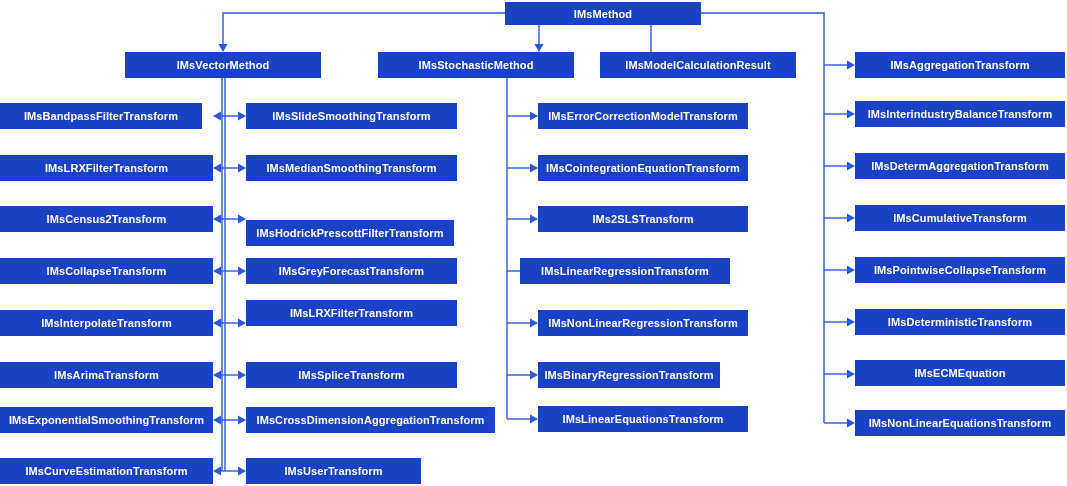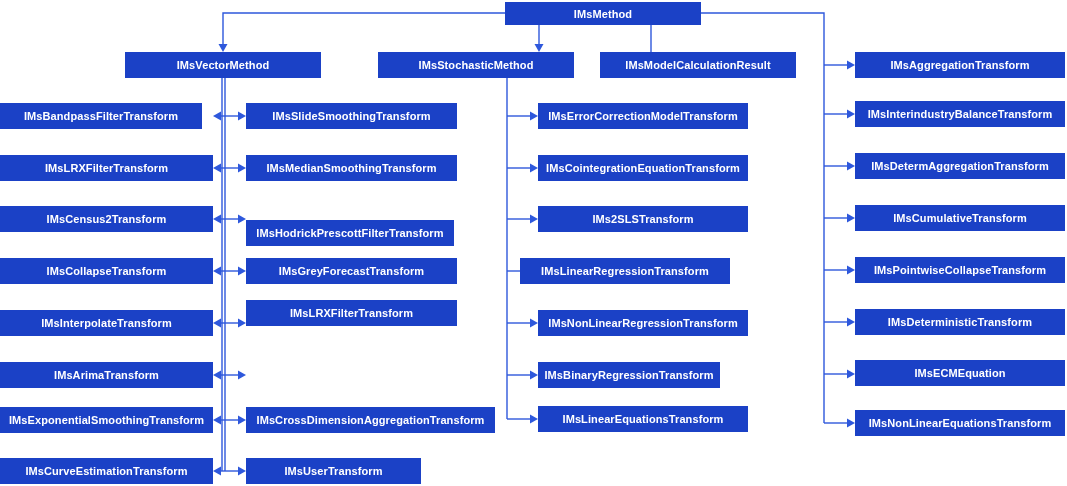--- a/index.html
+++ b/index.html
@@ -95,20 +95,21 @@
   <div class="node" style="left:0px;top:310px;width:213px">IMsInterpolateTransform</div>
   <div class="node" style="left:0px;top:362px;width:213px">IMsArimaTransform</div>
   <div class="node" style="left:0px;top:407px;width:213px">IMsExponentialSmoothingTransform</div>
   <div class="node" style="left:0px;top:458px;width:213px">IMsCurveEstimationTransform</div>
 
   <div class="node" style="left:246px;top:103px;width:211px">IMsSlideSmoothingTransform</div>
   <div class="node" style="left:246px;top:155px;width:211px">IMsMedianSmoothingTransform</div>
   <div class="node" style="left:246px;top:220px;width:208px">IMsHodrickPrescottFilterTransform</div>
   <div class="node" style="left:246px;top:258px;width:211px">IMsGreyForecastTransform</div>
   <div class="node" style="left:246px;top:300px;width:211px">IMsLRXFilterTransform</div>
+  <div class="node" style="left:246px;top:362px;width:211px">IMsSpliceTransform</div>
   <div class="node" style="left:246px;top:407px;width:249px">IMsCrossDimensionAggregationTransform</div>
   <div class="node" style="left:246px;top:458px;width:175px">IMsUserTransform</div>
 
   <div class="node" style="left:538px;top:103px;width:210px">IMsErrorCorrectionModelTransform</div>
   <div class="node" style="left:538px;top:155px;width:210px">IMsCointegrationEquationTransform</div>
   <div class="node" style="left:538px;top:206px;width:210px">IMs2SLSTransform</div>
   <div class="node" style="left:520px;top:258px;width:210px">IMsLinearRegressionTransform</div>
   <div class="node" style="left:538px;top:310px;width:210px">IMsNonLinearRegressionTransform</div>
   <div class="node" style="left:538px;top:362px;width:182px">IMsBinaryRegressionTransform</div>
   <div class="node" style="left:538px;top:406px;width:210px">IMsLinearEquationsTransform</div>

